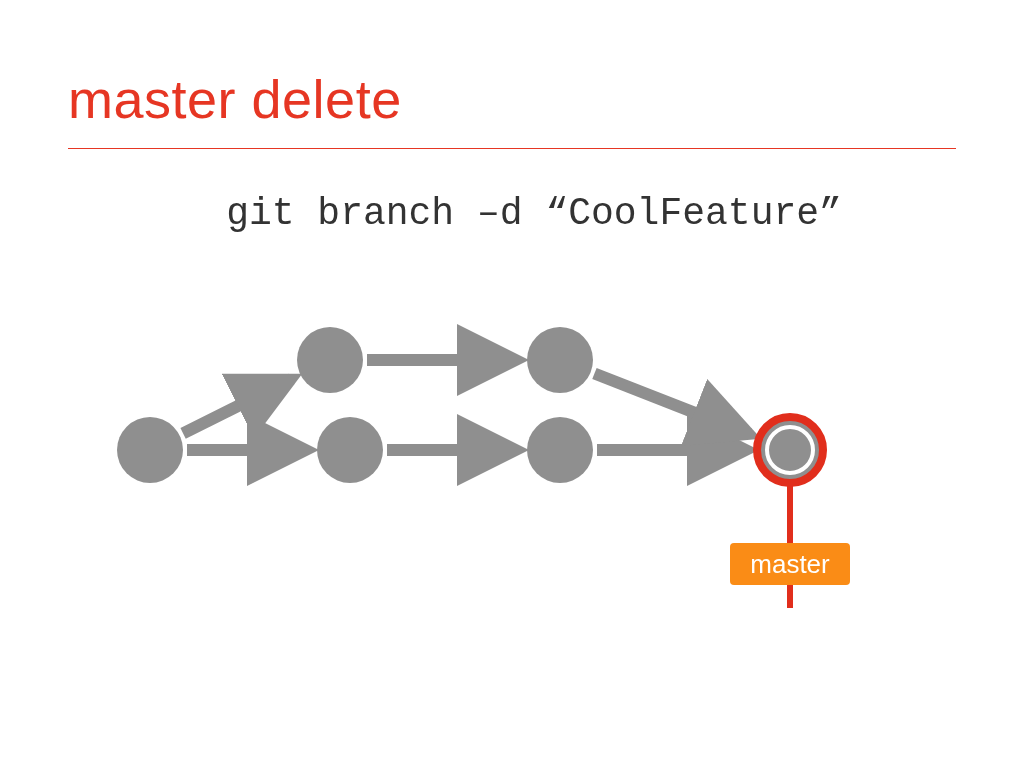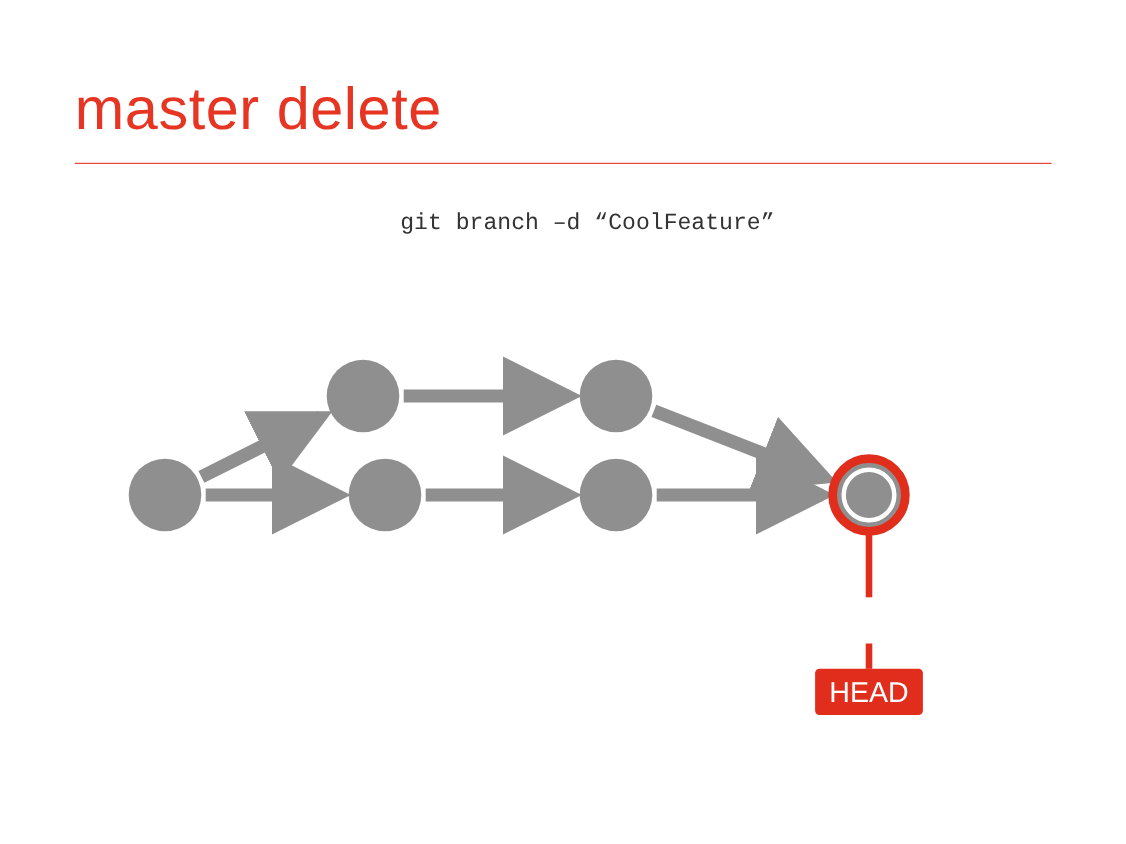--- a/index.html
+++ b/index.html
@@ -28,21 +28,21 @@
       height: 1px;
       background: #e63623;
     }
     .command {
       position: absolute;
       top: 192px;
       left: 0;
       width: 1024px;
       text-align: center;
       font-family: Consolas, "Courier New", monospace;
-      font-size: 21px;
+      font-size: 38px;
       color: #333;
       font-weight: 400;
       padding-left: 44px;
     }
     .diagram {
       position: absolute;
       top: 300px;
       left: 100px;
       width: 820px;
       height: 380px;
@@ -102,14 +102,14 @@
         <circle cx="250" cy="150" r="33" fill="#8f8f8f"></circle>
         <circle cx="460" cy="150" r="33" fill="#8f8f8f"></circle>
         <circle cx="690" cy="150" r="33" fill="#8f8f8f" stroke="#e12e1c" stroke-width="8"></circle>
         <circle cx="690" cy="150" r="23" fill="#8f8f8f" stroke="#ffffff" stroke-width="4"></circle>
       </g>
 
     <line x1="690" y1="180" x2="690" y2="243" stroke="#e12e1c" stroke-width="6"></line>
 
     <line x1="690" y1="285" x2="690" y2="308" stroke="#e12e1c" stroke-width="6"></line>
   </svg>
-  <div class="head-label">HEAD</div>
+  <div class="branch-label">master</div>
 </div>
 
 </body></html>

